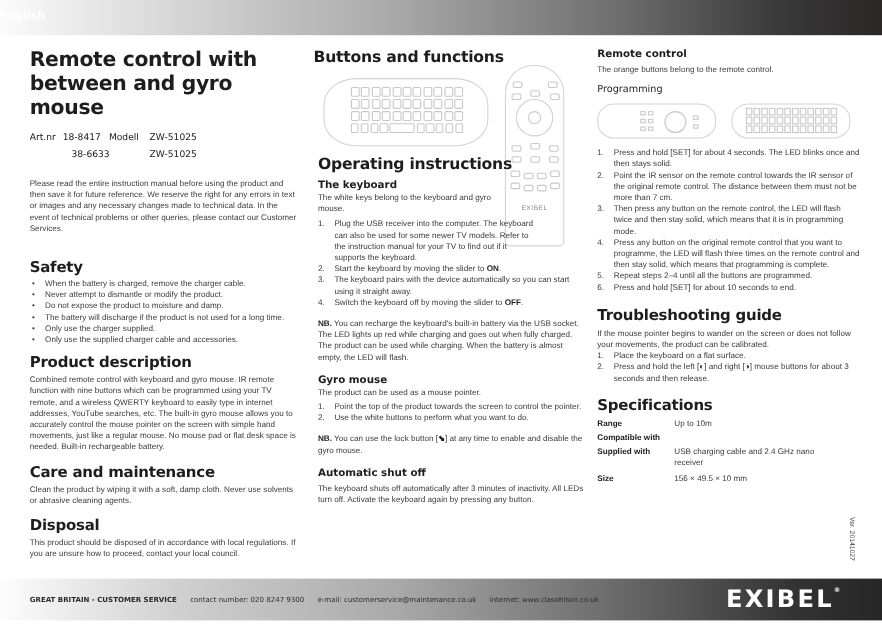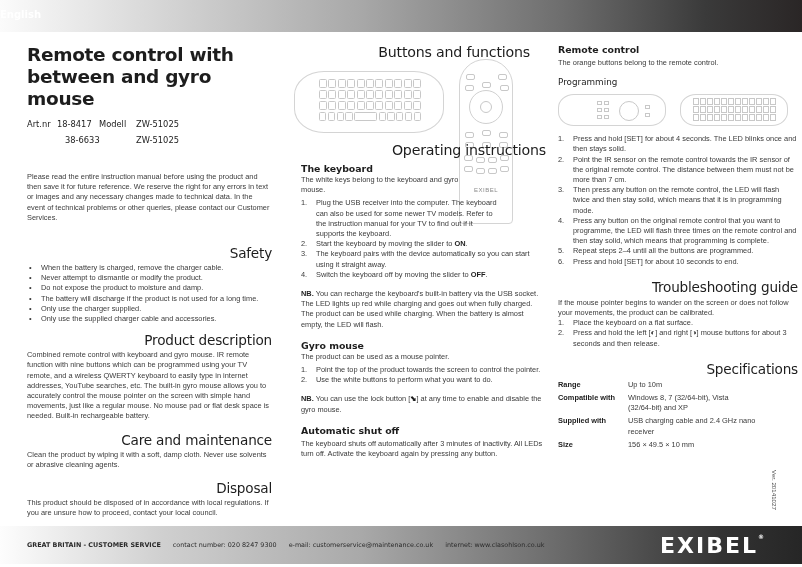--- a/index.html
+++ b/index.html
@@ -11,39 +11,39 @@
     background: linear-gradient(to right, #fbfbfb 0%, #d2d2d2 22%, #a8a8a8 45%, #6e6e6e 70%, #3a3a3a 88%, #2a2626 100%);
   }
   .topbar .lang {
     position: absolute; left: 0; width: 708px; top: 9px; text-align: left;
     color: #ffffff; font-weight: bold; font-size: 10px; font-family: "DejaVu Sans", sans-serif;
   }
 
   .col { position: absolute; top: 44px; }
   .col1 { left: 27px; width: 245px; }
   .col2 { left: 285px; width: 245px; }
-  .col3 { left: 558px; width: 240px; }
+  .col3 { left: 543px; width: 240px; }
 
   h1 {
     font-family: "DejaVu Sans", sans-serif; font-weight: bold; color: #1d1d1d;
     font-size: 18.5px; line-height: 22px; letter-spacing: -0.3px;
   }
   .artnr { font-family: "DejaVu Sans", sans-serif; font-size: 8.3px; color: #222; margin-top: 6px; line-height: 16px; }
   .artnr .row { display: flex; }
   .artnr .c1 { width: 30px; }
   .artnr .c2 { width: 42px; }
   .artnr .c3 { width: 37px; }
   .artnr .c4 { }
 
   p, li, .txt { font-size: 7.4px; line-height: 10.2px; color: #3a3a3a; }
-  .intro { margin-top: 24px; }
+  .intro { margin-top: 14px; }
 
   h2 {
-    font-family: "DejaVu Sans", sans-serif; font-weight: normal; color: #1d1d1d;
-    font-size: 13.6px; line-height: 16px; letter-spacing: -0.2px; text-align: right;
+    font-family: "DejaVu Sans", sans-serif; font-weight: bold; color: #1d1d1d;
+    font-size: 13.6px; line-height: 16px; letter-spacing: -0.2px;
   }
   h3 {
     font-family: "DejaVu Sans", sans-serif; font-weight: bold; color: #1d1d1d;
     font-size: 9.4px; line-height: 12px;
   }
   h4 {
     font-family: "DejaVu Sans", sans-serif; font-weight: normal; color: #1d1d1d;
     font-size: 8.8px; line-height: 12px;
   }
 
@@ -251,21 +251,21 @@
     <span class="btn" style="left:16px;top:97px"></span>
     <span class="btn" style="left:28px;top:97px"></span>
     <span class="btn" style="left:40px;top:95px"></span>
     <span class="btn" style="left:4px;top:106px"></span>
     <span class="btn" style="left:16px;top:108px"></span>
     <span class="btn" style="left:28px;top:108px"></span>
     <span class="btn" style="left:40px;top:106px"></span>
     <span class="brand">EXIBEL</span>
   </div>
 
-  <div style="position:absolute;top:98px;left:16px;width:245px">
+  <div style="position:absolute;top:98px;left:4px;width:245px">
     <h2 style="font-size:14.2px">Operating instructions</h2>
     <h3 style="margin-top:5px">The keyboard</h3>
     <p style="width:170px">The white keys belong to the keyboard and gyro mouse.</p>
     <ol class="steps" style="margin-top:3px">
       <li style="width:200px"><span class="num">1.</span><span>Plug the USB receiver into the computer. The keyboard can also be used for some newer TV models. Refer to the instruction manual for your TV to find out if it supports the keyboard.</span></li>
       <li><span class="num">2.</span><span>Start the keyboard by moving the slider to </span><b>ON</b><span>.</span></li>
       <li><span class="num">3.</span><span>The keyboard pairs with the device automatically so you can start using it straight away.</span></li>
       <li><span class="num">4.</span><span>Switch the keyboard off by moving the slider to </span><b>OFF</b><span>.</span></li>
     </ol>
     <p style="margin-top:9px"><b>NB.</b><span> You can recharge the keyboard's built-in battery via the USB socket. The LED lights up red while charging and goes out when fully charged. The product can be used while charging. When the battery is almost empty, the LED will flash.</span></p>
@@ -363,21 +363,20 @@
   </div>
 
   <div style="margin-top:12px">
     <h2>Specifications</h2>
     <div class="spec txt">
       <span class="lbl">Range</span>
       <span class="val">Up to 10m</span>
     </div>
     <div class="spec txt">
       <span class="lbl">Compatible with</span>
-      <span class="val" style="padding-right:60px">Windows 8, 7 (32/64-bit), Vista (32/64-bit) and XP</span>
     </div>
     <div class="spec txt">
       <span class="lbl">Supplied with</span>
       <span class="val" style="padding-right:40px">USB charging cable and 2.4 GHz nano receiver</span>
     </div>
     <div class="spec txt">
       <span class="lbl">Size</span>
       <span class="val">156 × 49.5 × 10 mm</span>
     </div>
   </div>

